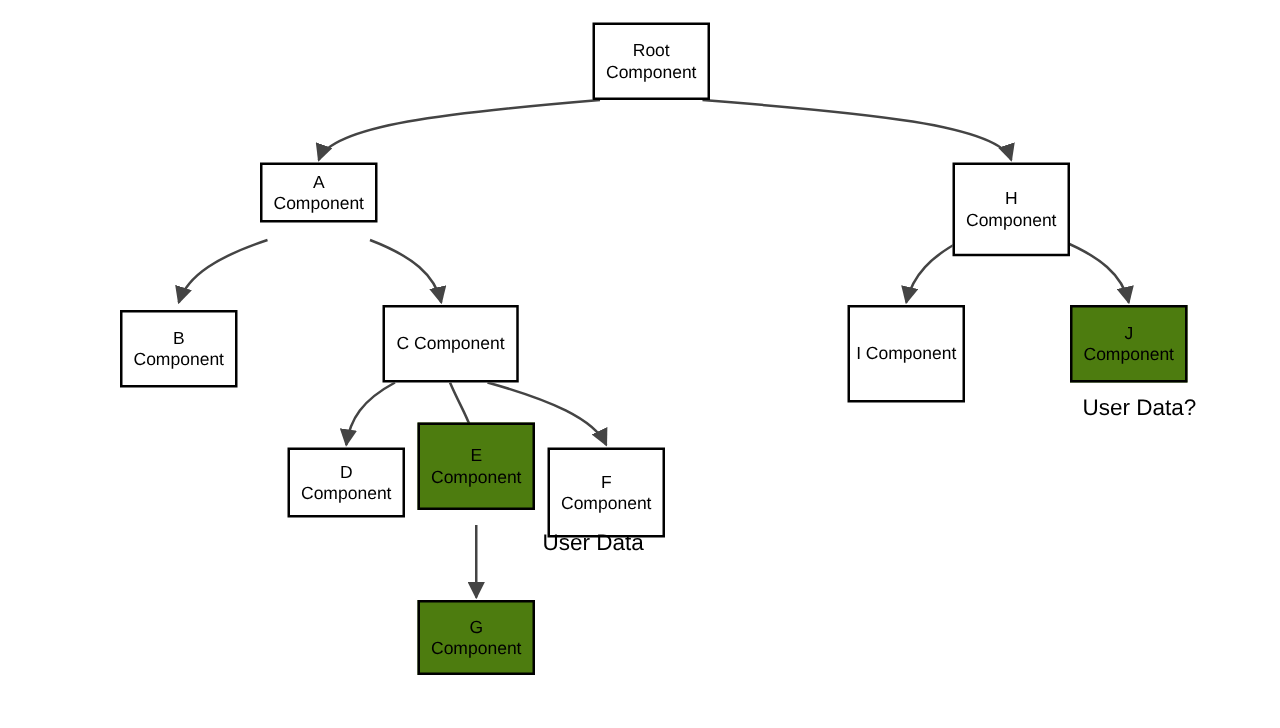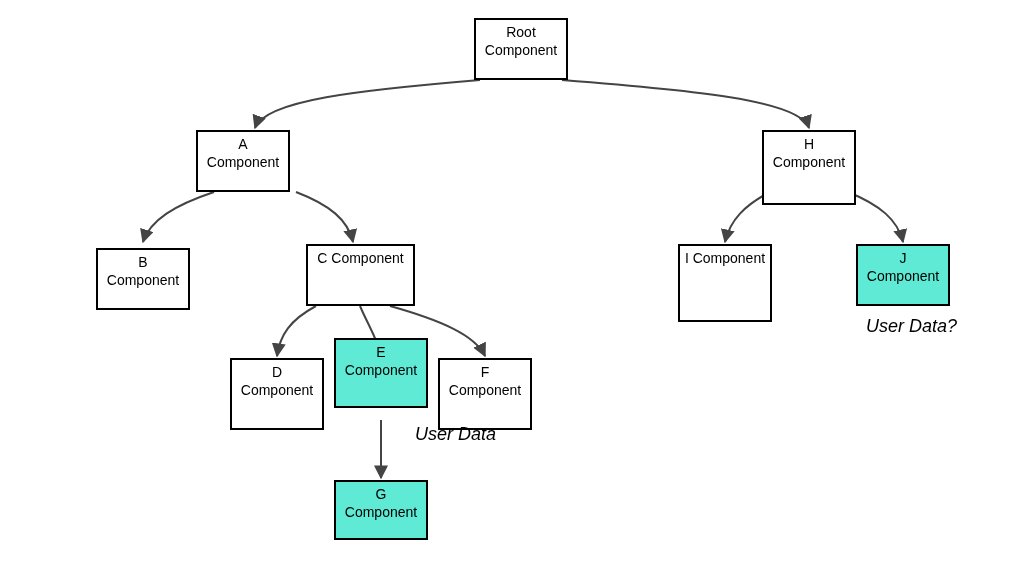--- a/index.html
+++ b/index.html
@@ -10,33 +10,33 @@
     background: #ffffff;
     font-family: Arial, Helvetica, sans-serif;
     position: relative;
     overflow: hidden;
   }
   .node {
     position: absolute;
     border: 2px solid #000;
     background: #fff;
     display: flex;
+    align-items: center;
     justify-content: center;
     text-align: center;
     font-size: 14px;
     line-height: 1.25;
     box-sizing: border-box;
     padding: 4px;
   }
-  .node.shaded { background: #5eead4; }
+  .node.shaded { background: #4d7c0f; }
   .label {
     position: absolute;
     font-size: 18px;
     color: #000;
-    font-style: italic;
   }
   svg { position: absolute; left: 0; top: 0; pointer-events: none; }
 </style>
 </head>
 <body>
 
 <svg width="1024" height="582">
   <defs>
     <marker id="arrow" viewBox="0 0 10 10" refX="9" refY="5" markerWidth="7" markerHeight="7" orient="auto-start-reverse">
       <path d="M 0 0 L 10 5 L 0 10 z" fill="#444"></path>
@@ -60,30 +60,30 @@
   <path d="M 360 306 C 368 325, 378 340, 381 356" fill="none" stroke="#444" stroke-width="2" marker-end="url(#arrow)"></path>
 
   <path d="M 390 306 C 440 320, 475 335, 485 356" fill="none" stroke="#444" stroke-width="2" marker-end="url(#arrow)"></path>
 
   <path d="M 381 420 L 381 478" fill="none" stroke="#444" stroke-width="2" marker-end="url(#arrow)"></path>
 </svg>
 
 <div class="node" style="left:474px;top:18px;width:94px;height:62px">
   <span>Root Component</span>
 </div>
-<div class="node" style="left:196px;top:130px;width:94px;height:62px">
+<div class="node" style="left:208px;top:130px;width:94px;height:48px">
   <span>A Component</span>
 </div>
 <div class="node" style="left:96px;top:248px;width:94px;height:62px">
   <span>B Component</span>
 </div>
 <div class="node" style="left:306px;top:244px;width:109px;height:62px">
   <span>C Component</span>
 </div>
-<div class="node" style="left:230px;top:358px;width:94px;height:72px">
+<div class="node" style="left:230px;top:358px;width:94px;height:56px">
   <span>D Component</span>
 </div>
 <div class="node shaded" style="left:334px;top:338px;width:94px;height:70px">
   <span>E Component</span>
 </div>
 <div class="node" style="left:438px;top:358px;width:94px;height:72px">
   <span>F Component</span>
 </div>
 <div class="node shaded" style="left:334px;top:480px;width:94px;height:60px">
   <span>G Component</span>
@@ -91,14 +91,14 @@
 <div class="node" style="left:762px;top:130px;width:94px;height:75px">
   <span>H Component</span>
 </div>
 <div class="node" style="left:678px;top:244px;width:94px;height:78px">
   <span>I Component</span>
 </div>
 <div class="node shaded" style="left:856px;top:244px;width:94px;height:62px">
   <span>J Component</span>
 </div>
 
-<div class="label" style="left:415px;top:424px">User Data</div>
+<div class="label" style="left:434px;top:424px">User Data</div>
 <div class="label" style="left:866px;top:316px">User Data?</div>
 
 </body></html>

